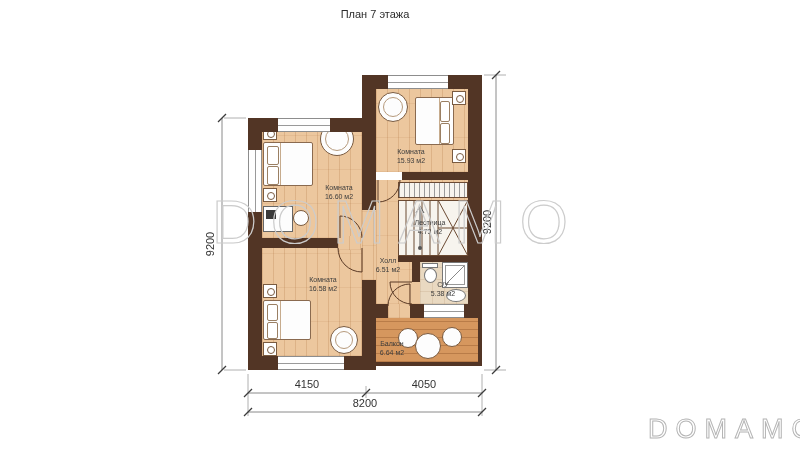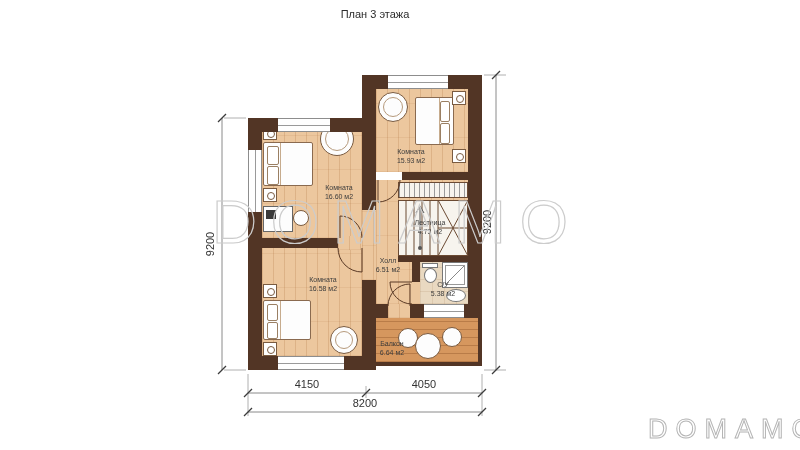--- a/index.html
+++ b/index.html
@@ -52,21 +52,21 @@
   .wm-main{position:absolute;left:212px;top:186px;font-size:62px;font-weight:400;letter-spacing:14px;
     color:rgba(0,0,0,0);-webkit-text-stroke:1.2px #cccccc;z-index:7;white-space:nowrap;}
   .wm-corner{position:absolute;left:648px;top:414px;font-size:27px;letter-spacing:8px;
     color:rgba(0,0,0,0);-webkit-text-stroke:1px #b5b5b5;z-index:7;white-space:nowrap;}
 </style>
 </head>
 <body>
 
 <div class="stage">
 
-  <div class="title">План 3 этажа</div>
+  <div class="title">План 7 этажа</div>
 
   <div class="abs floor-wood" style="left:262px;top:132px;width:100px;height:106px;z-index:1;"></div>
   <div class="abs floor-wood" style="left:262px;top:248px;width:100px;height:108px;z-index:1;"></div>
   <div class="abs floor-wood" style="left:376px;top:89px;width:92px;height:83px;z-index:1;"></div>
   <div class="abs floor-wood" style="left:376px;top:180px;width:92px;height:124px;z-index:1;"></div>
   <div class="abs floor-wood patch" style="left:338px;top:236px;width:26px;height:14px;"></div>
   <div class="abs floor-wood patch" style="left:362px;top:210px;width:14px;height:70px;"></div>
   <div class="abs floor-wood patch" style="left:388px;top:304px;width:22px;height:14px;"></div>
   <div class="abs floor-bath" style="left:420px;top:262px;width:48px;height:42px;z-index:2;"></div>
   <div class="abs floor-balcony" style="left:376px;top:318px;width:102px;height:44px;z-index:1;"></div>

